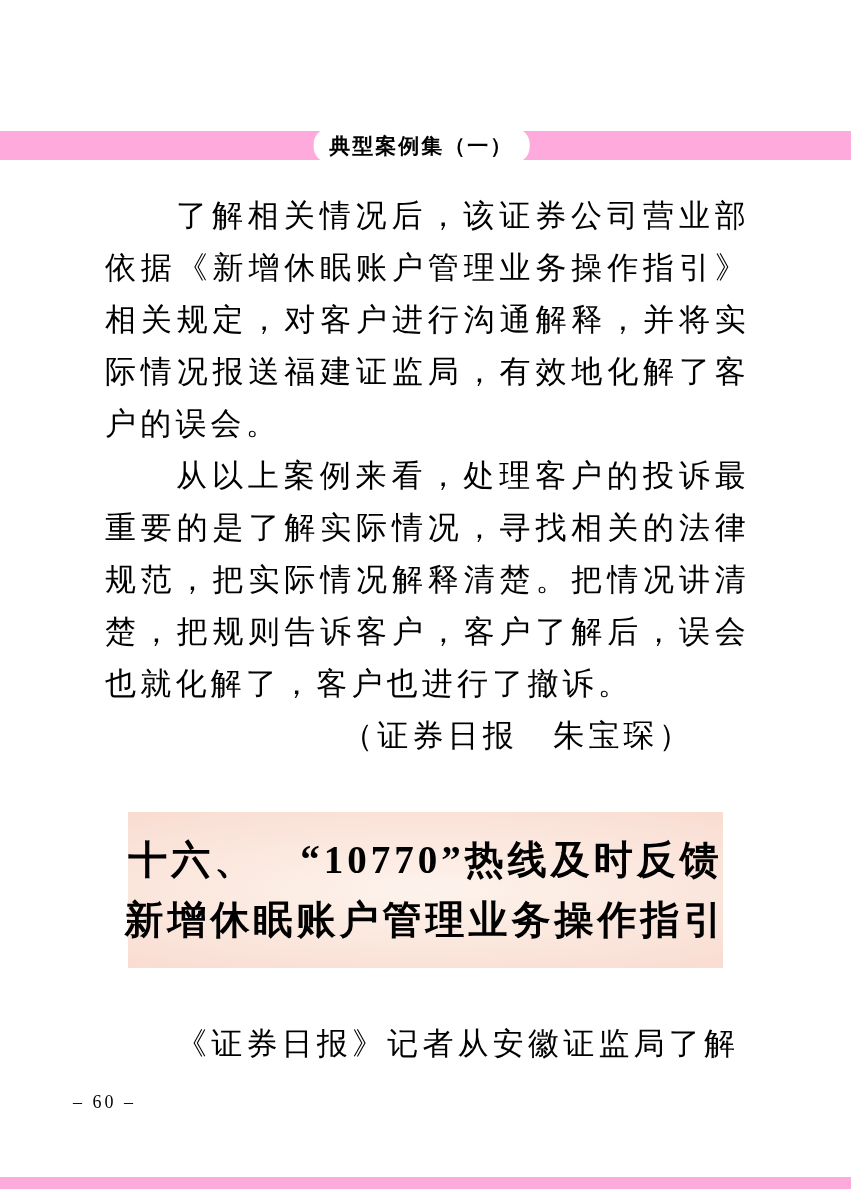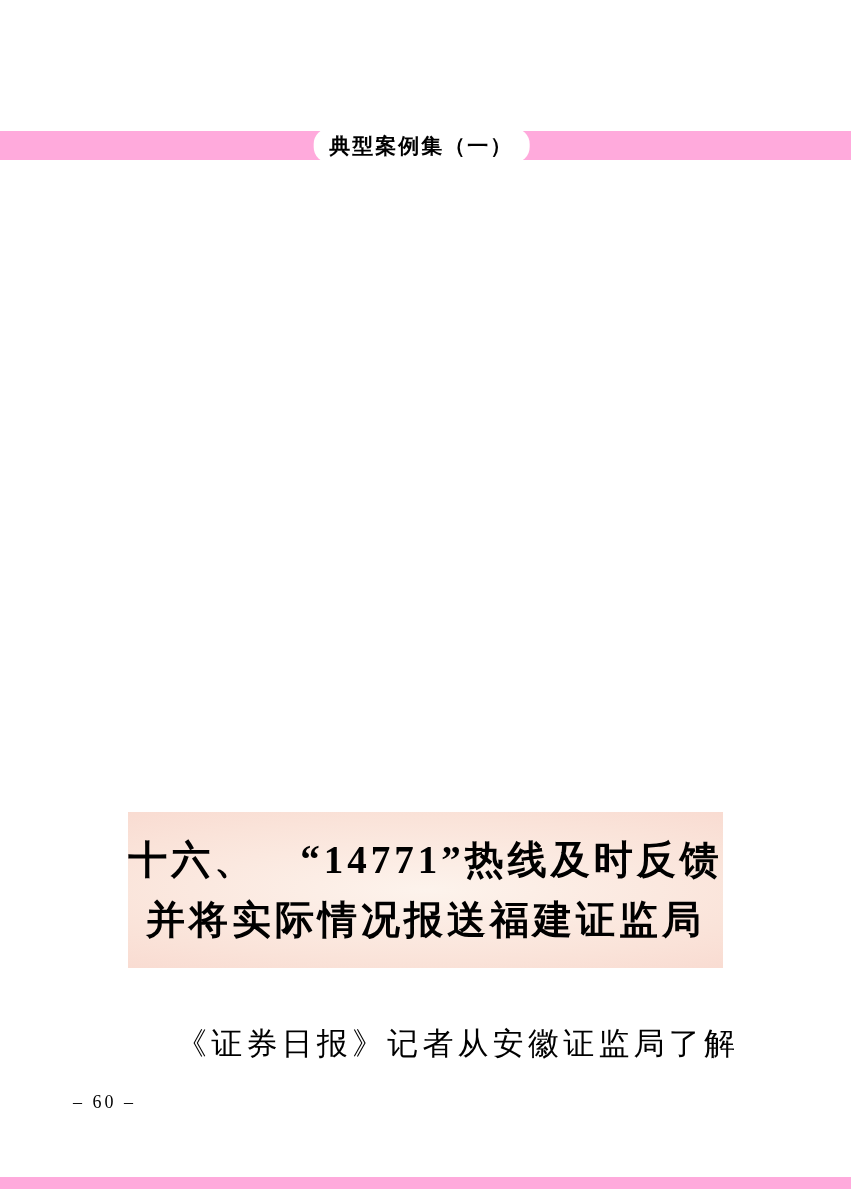--- a/index.html
+++ b/index.html
@@ -65,24 +65,29 @@
 <body>
 
 <div class="page">
 
   <div class="band top">
     <div class="band-label">
       <span>典型案例集（一）</span>
     </div>
   </div>
 
+  <div class="body-text">
+    <p>了解相关情况后，该证券公司营业部依据《新增休眠账户管理业务操作指引》相关规定，对客户进行沟通解释，并将实际情况报送福建证监局，有效地化解了客户的误会。</p>
+    <p>从以上案例来看，处理客户的投诉最重要的是了解实际情况，寻找相关的法律规范，把实际情况解释清楚。把情况讲清楚，把规则告诉客户，客户了解后，误会也就化解了，客户也进行了撤诉。</p>
+    <p class="attribution">（证券日报　朱宝琛）</p>
+  </div>
 
   <div class="section-title">
-    <div>十六、　“14771”热线及时反馈</div>
-    <div>并将实际情况报送福建证监局</div>
+    <div>十六、　“10770”热线及时反馈</div>
+    <div>新增休眠账户管理业务操作指引</div>
   </div>
 
   <p class="continuation">《证券日报》记者从安徽证监局了解</p>
 
   <div class="page-number">– 60 –</div>
 
   <div class="band bottom"></div>
 
 </div>
 

